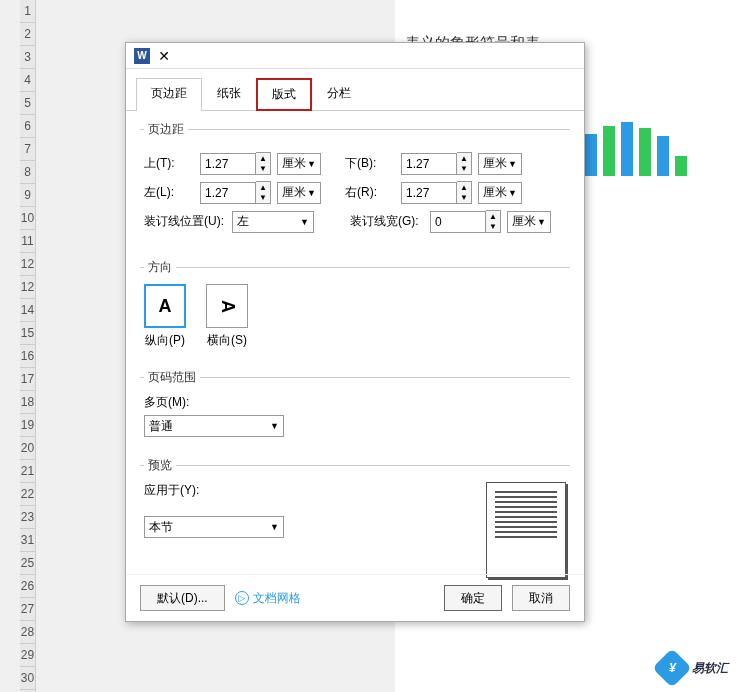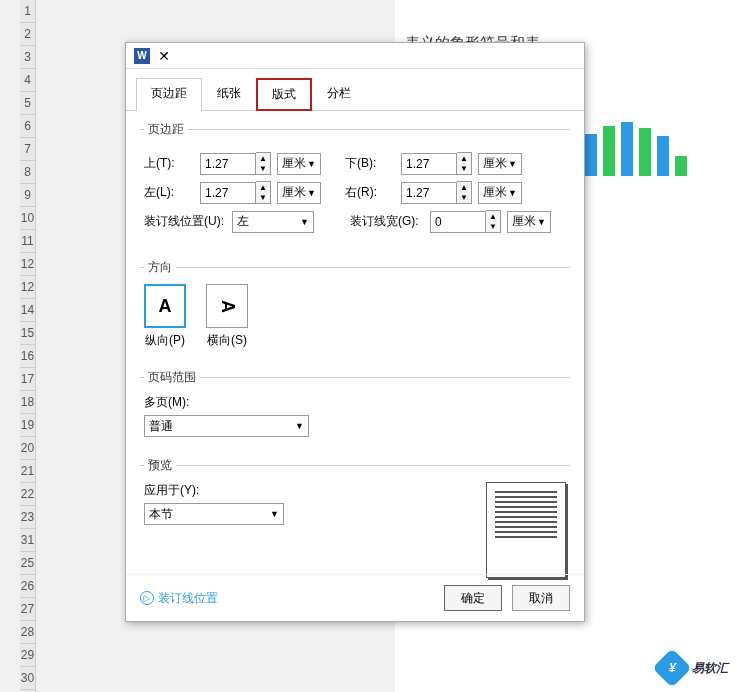--- a/index.html
+++ b/index.html
@@ -224,52 +224,53 @@
               <span class="pga land">A</span>
             </div>
           <div>横向(S)</div>
         </div>
       </div>
     </fieldset>
 
     <fieldset>
       <legend>页码范围</legend>
       <div style="margin-bottom:4px">多页(M):</div>
-      <div class="sel" style="width:165px">
+      <div class="sel" style="width:140px">
           <span>普通</span>
           <span class="caret">▼</span>
         </div>
     </fieldset>
 
     <fieldset style="min-height:120px">
       <legend>预览</legend>
       <div class="preview">
         <div class="ln"></div>
           <div class="ln"></div>
           <div class="ln"></div>
           <div class="ln"></div>
           <div class="ln"></div>
           <div class="ln"></div>
           <div class="ln"></div>
           <div class="ln"></div>
           <div class="ln"></div>
           <div class="ln"></div>
       </div>
-      <div style="margin-bottom:4px">应用于(Y):</div>
+      <div style="margin-bottom:17px">应用于(Y):</div>
       <div class="sel" style="width:140px">
           <span>本节</span>
           <span class="caret">▼</span>
         </div>
     </fieldset>
 
   </div>
   <div class="btns">
+    <div class="btn">默认(D)...</div>
     <div class="tip">
         <div class="circ">▷</div>
-        <span>装订线位置</span>
+        <span>文档网格</span>
       </div>
     <div class="spacer"></div>
     <div class="btn primary">确定</div>
     <div class="btn">取消</div>
   </div>
 </div>
 
 <div class="logo">
   <div class="ic">
       <span>¥</span>

